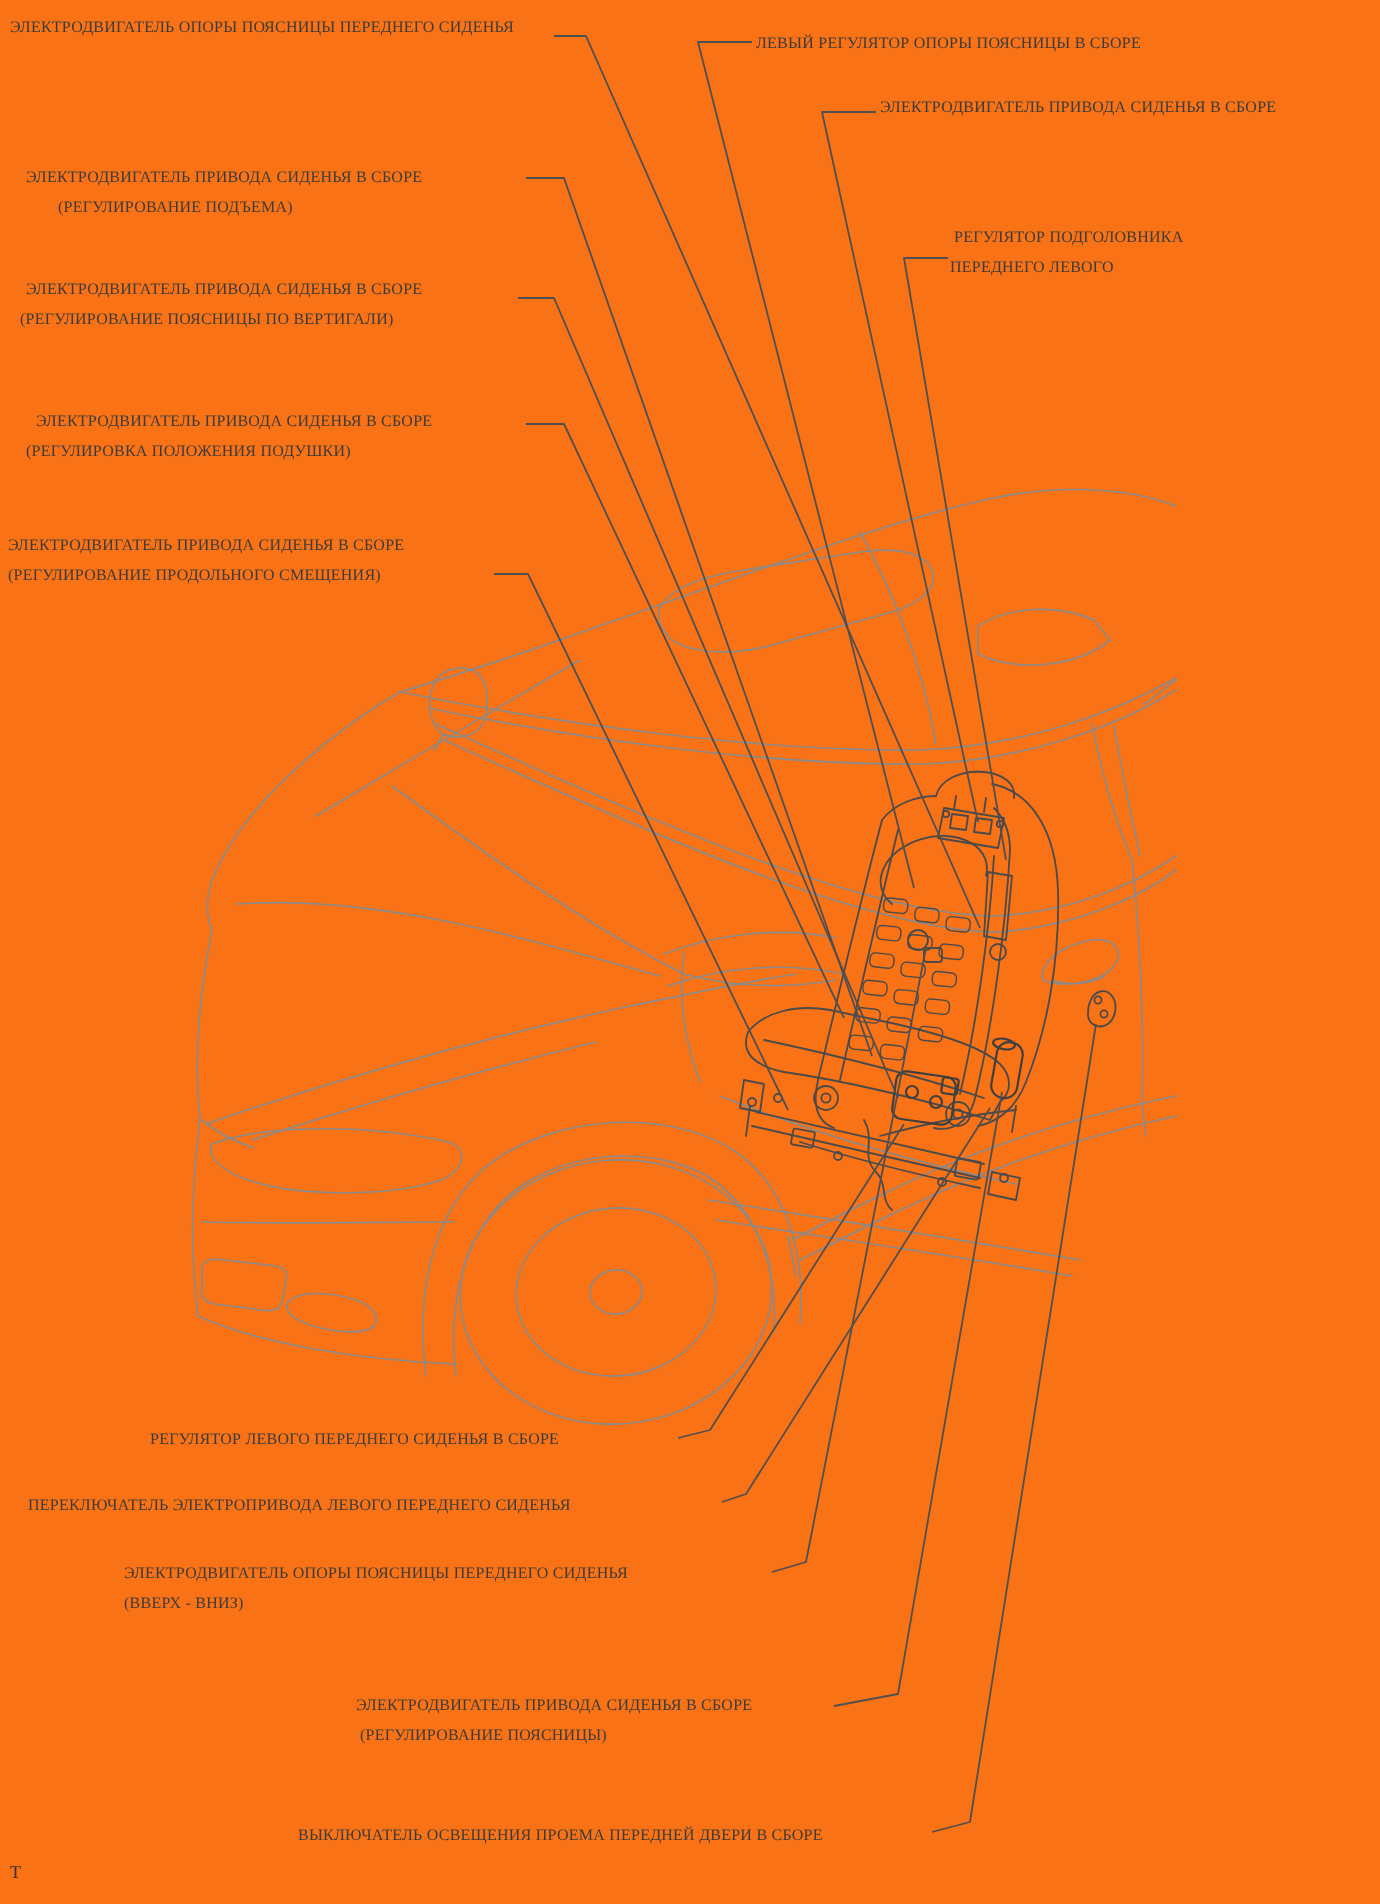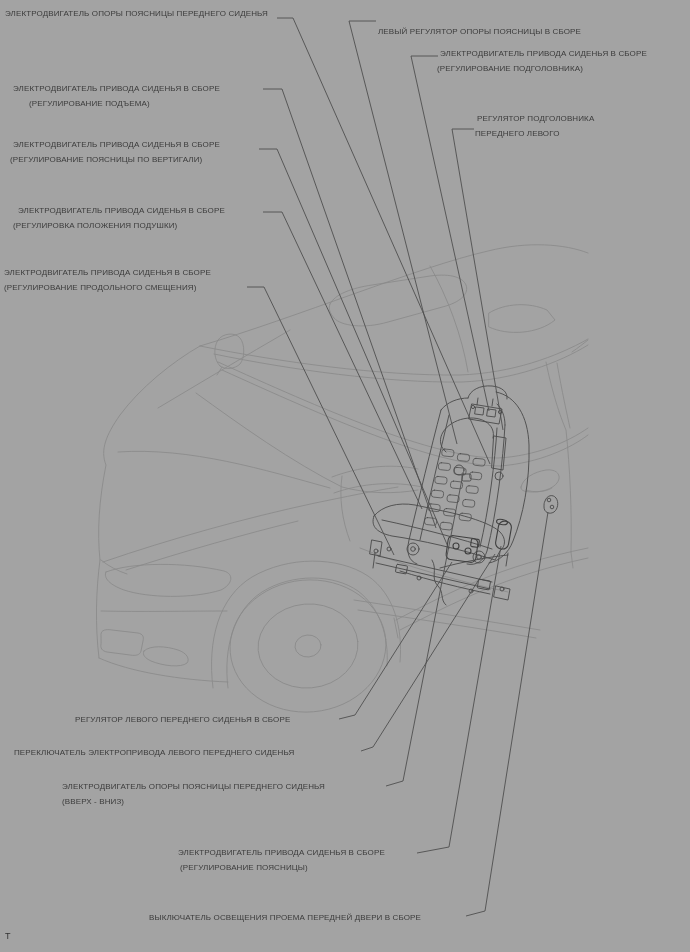--- a/index.html
+++ b/index.html
@@ -1,21 +1,21 @@
 <!DOCTYPE html>
 <html><head>
 <meta charset="utf-8">
 <style>
   html,body{margin:0;padding:0;background:#ffffff;}
   .page{
     position:relative;
     width:690px;height:952px;
-    background:#a3a3a3;
+    background:#f97316;
     overflow:hidden;
-    font-family:Liberation Sans, sans-serif;
+    font-family:Liberation Serif, serif;
   }
   .art{position:absolute;left:0;top:0;}
   .lbl{
     position:absolute;
     font-size:8px;
     line-height:15px;
     letter-spacing:0.12px;
     color:#3b3b3b;
     white-space:nowrap;
   }
@@ -199,27 +199,26 @@
       <polyline points="386,786 403,781 463,474"></polyline>
       <polyline points="417,853 449,847 501,546"></polyline>
       <polyline points="466,916 485,911 548,512"></polyline>
     </g>
   </svg>
 
   <div class="lbl" style="left:5px;top:6px;">
     <div>ЭЛЕКТРОДВИГАТЕЛЬ ОПОРЫ ПОЯСНИЦЫ ПЕРЕДНЕГО СИДЕНЬЯ</div>
   </div>
 
-  <div class="lbl" style="left:378px;top:24px;">
+  <div class="lbl" style="left:378px;top:14px;">
     <div>ЛЕВЫЙ РЕГУЛЯТОР ОПОРЫ ПОЯСНИЦЫ В СБОРЕ</div>
   </div>
 
   <div class="lbl" style="left:437px;top:46px;">
     <div style="margin-left:3px;">ЭЛЕКТРОДВИГАТЕЛЬ ПРИВОДА СИДЕНЬЯ В СБОРЕ</div>
-    <div>(РЕГУЛИРОВАНИЕ ПОДГОЛОВНИКА)</div>
   </div>
 
   <div class="lbl" style="left:13px;top:81px;">
     <div>ЭЛЕКТРОДВИГАТЕЛЬ ПРИВОДА СИДЕНЬЯ В СБОРЕ</div>
     <div style="margin-left:16px;">(РЕГУЛИРОВАНИЕ ПОДЪЕМА)</div>
   </div>
 
   <div class="lbl" style="left:475px;top:111px;">
     <div style="margin-left:2px;">РЕГУЛЯТОР ПОДГОЛОВНИКА</div>
     <div>ПЕРЕДНЕГО ЛЕВОГО</div>

